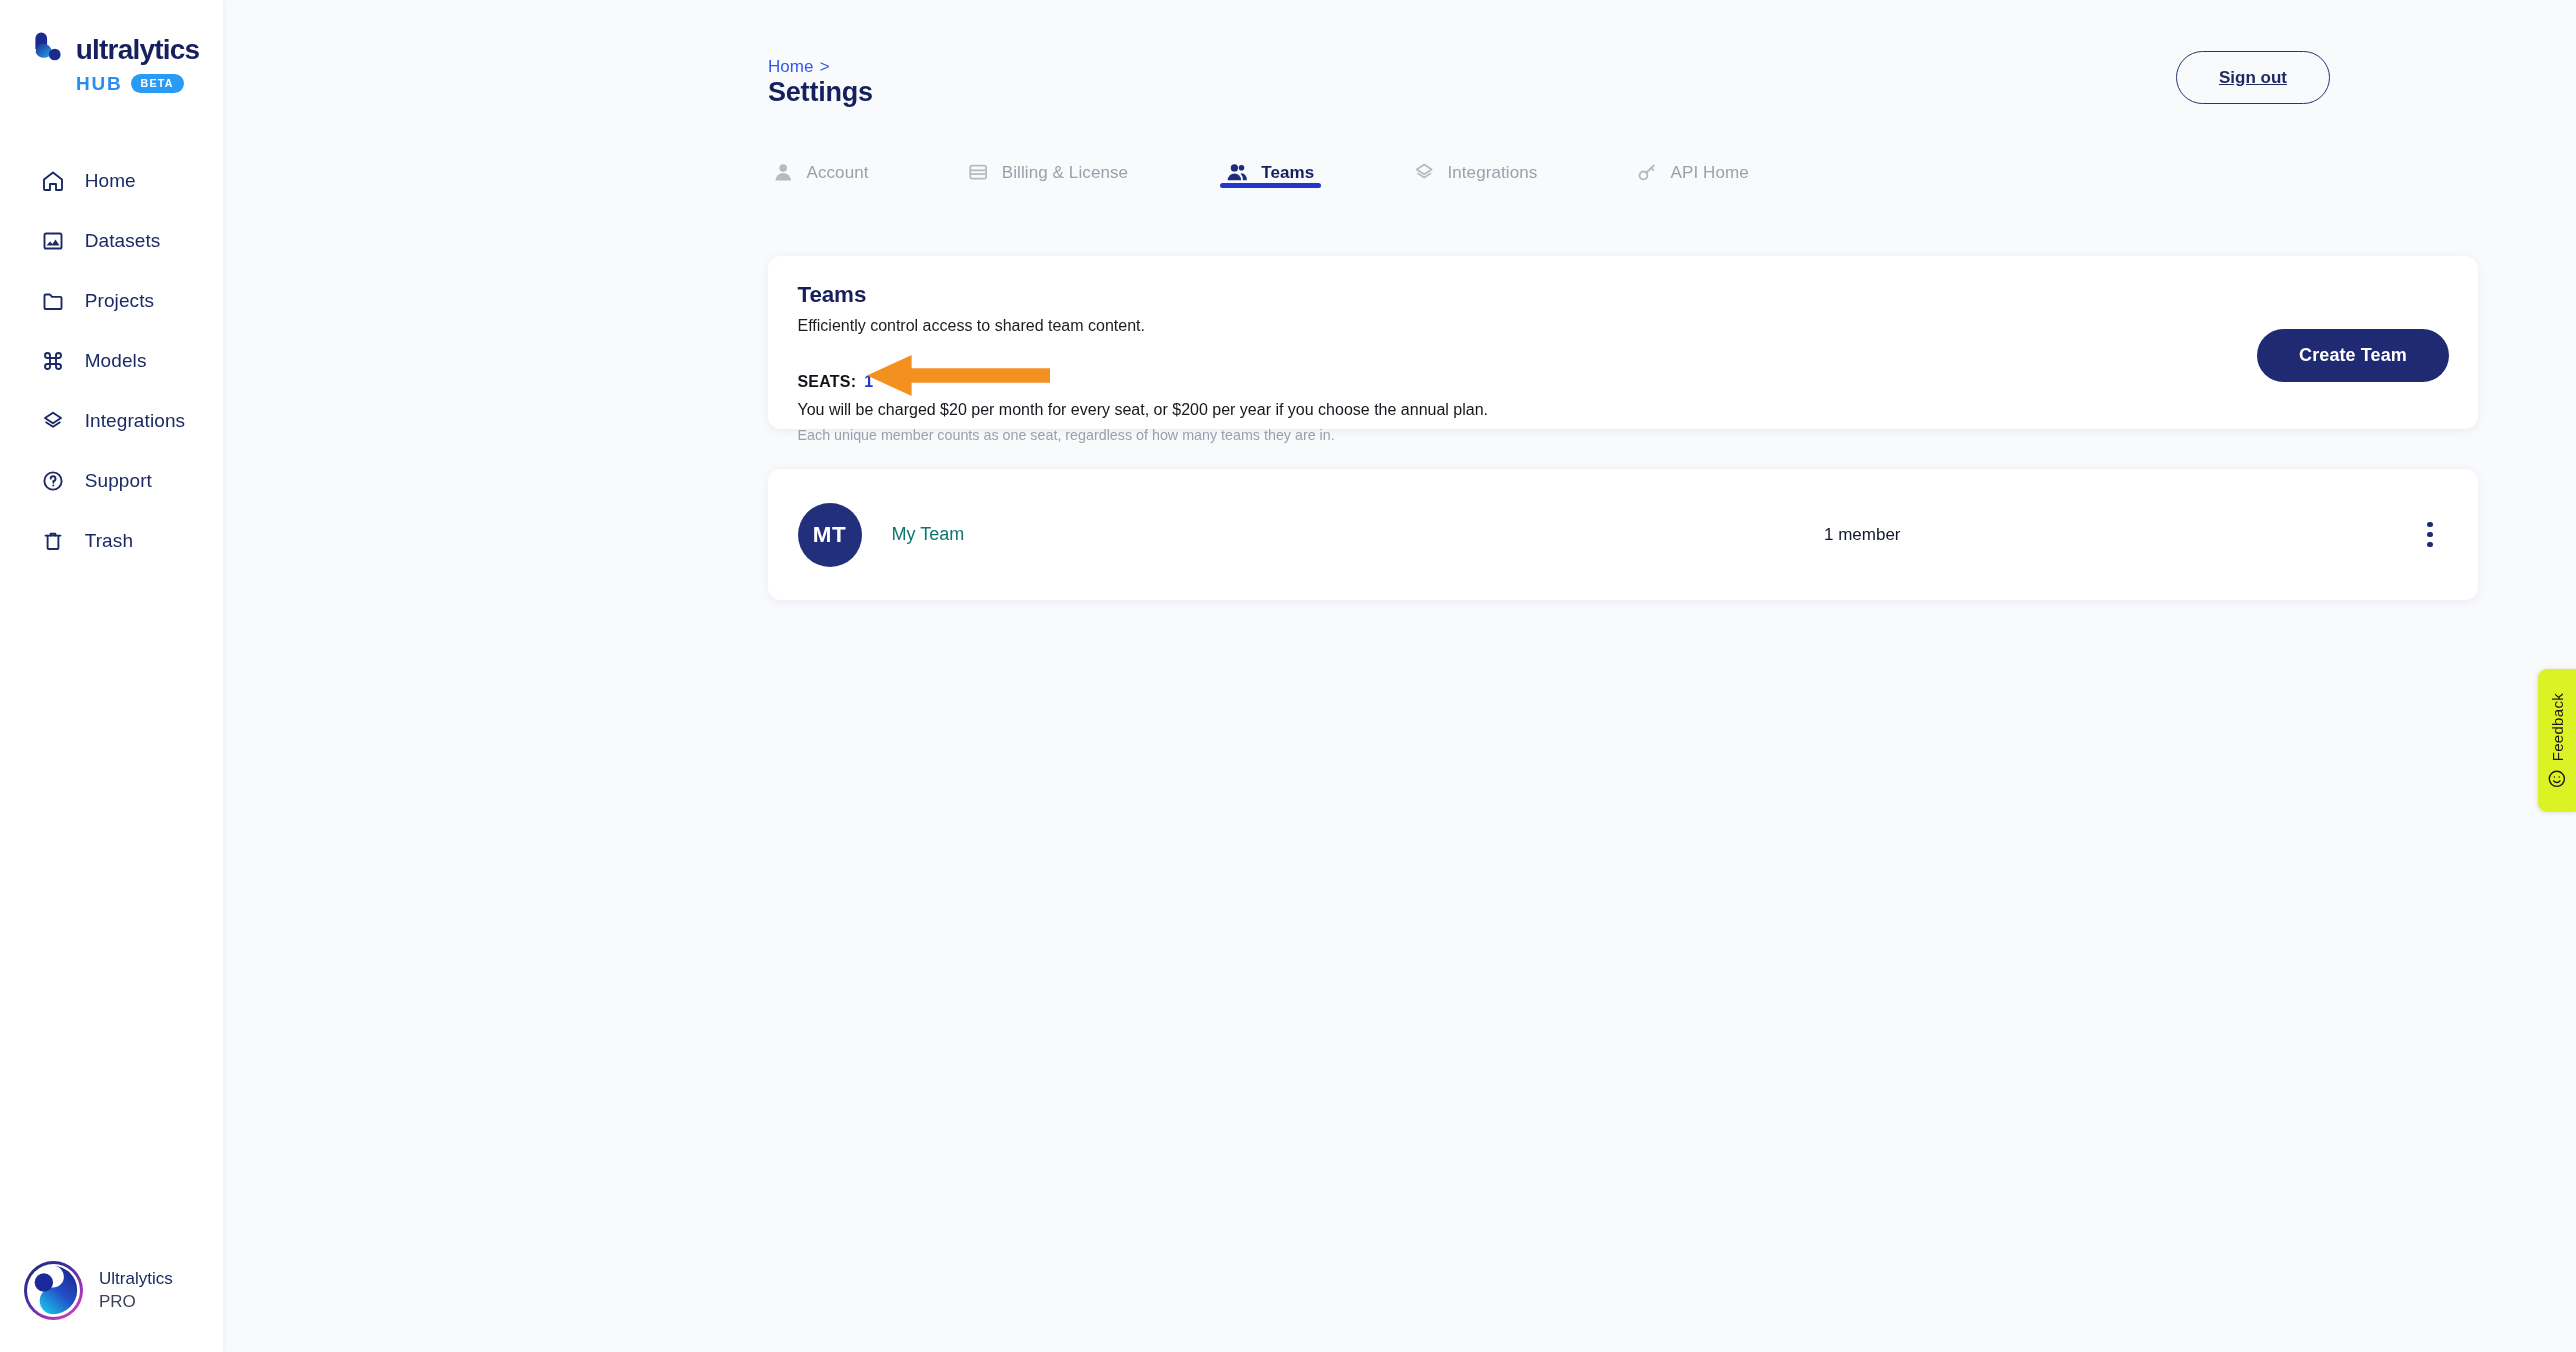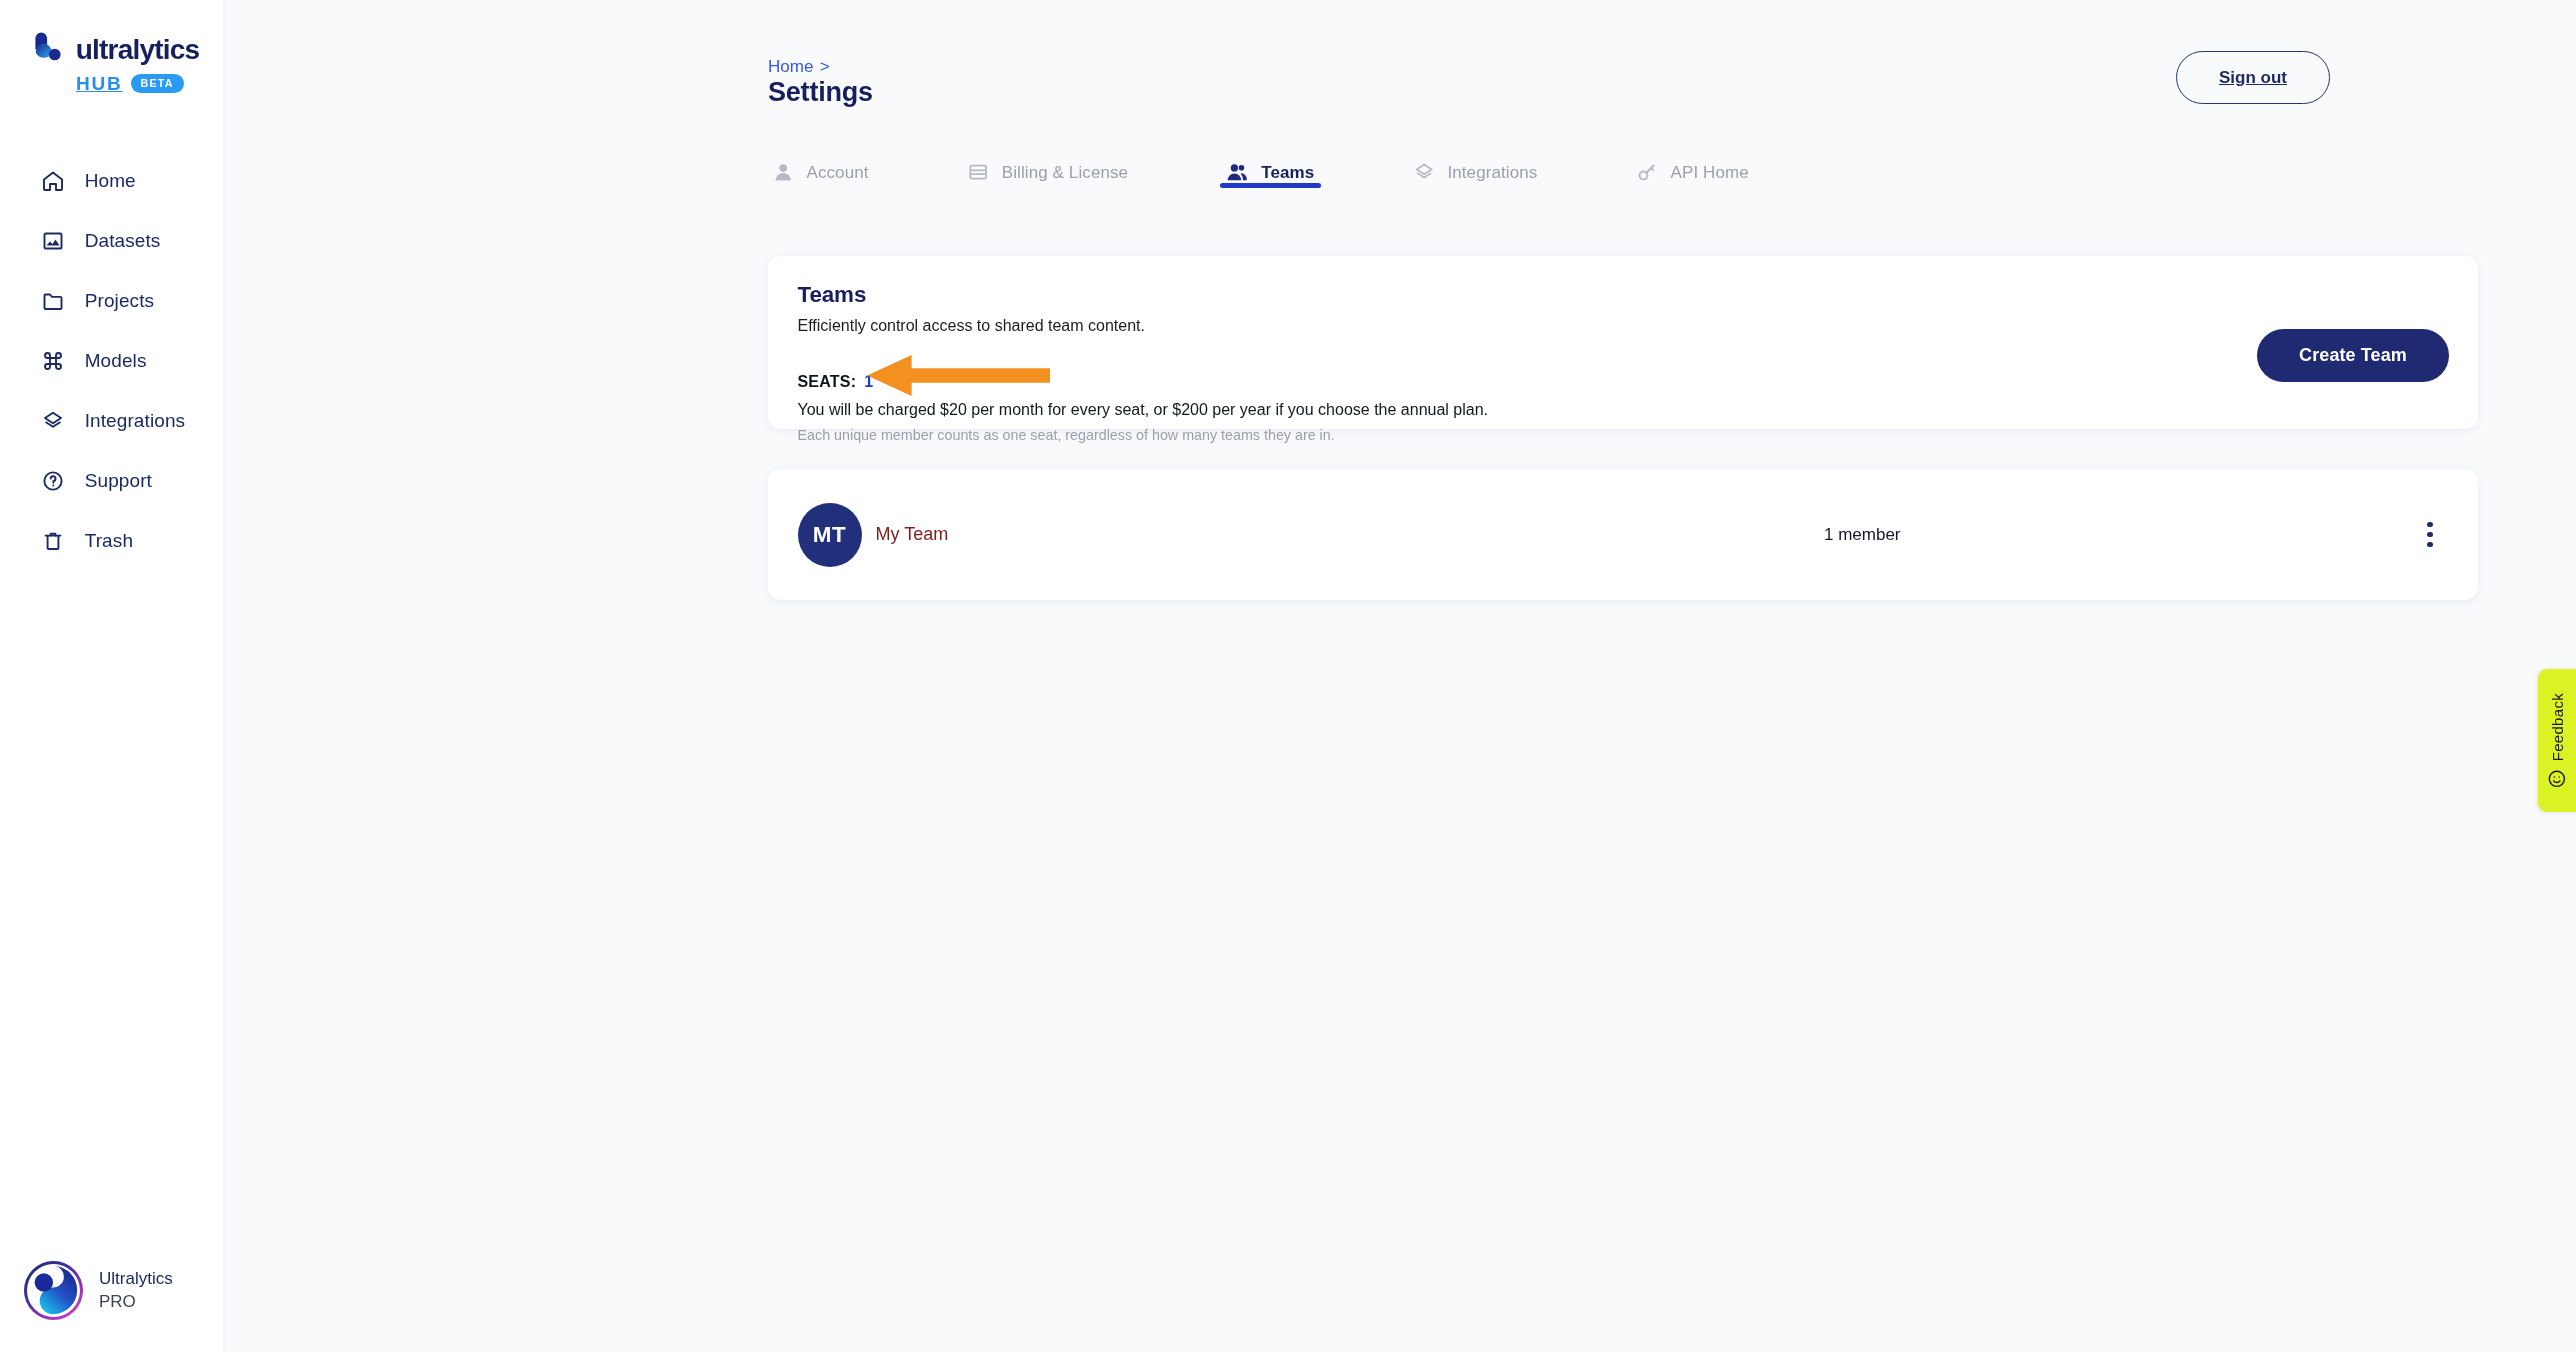--- a/index.html
+++ b/index.html
@@ -21,21 +21,21 @@
     z-index: 5;
   }
   .brand { padding: 32px 0 0 30px; }
   .brand-row { display: flex; align-items: center; gap: 9.8px; }
   .brand-mark { width: 36px; height: 36px; flex: 0 0 36px; }
   .brand-word {
     font-size: 28px; font-weight: 700; letter-spacing: -0.8px;
     color: #16205e;
   }
   .brand-sub { display: flex; align-items: center; gap: 8px; margin: 4.5px 0 0 46px; }
-  .brand-hub { font-size: 19px; font-weight: 700; letter-spacing: 1.8px; color: #2a8ef0; text-decoration: underline; }
+  .brand-hub { font-size: 19px; font-weight: 700; letter-spacing: 1.8px; color: #2a8ef0; }
   .brand-beta {
     background: #2a9bf5; color: #ffffff; font-size: 10.7px; font-weight: 700;
     letter-spacing: 1.3px; padding: 2.7px 9.8px 3.6px; border-radius: 18px;
   }
 
   .nav { margin-top: 56px; }
   .nav-item {
     display: flex; align-items: center; gap: 19.7px;
     height: 60px; padding-left: 41px; cursor: pointer;
   }
@@ -131,21 +131,21 @@
   }
 
   
   .trow { position: relative; height: 100%; display: flex; align-items: center; padding: 0 29.5px 0 29.5px; }
   .t-avatar {
     width: 64px; height: 64px; flex: 0 0 64px; border-radius: 50%;
     background: #22307c; color: #ffffff;
     display: flex; align-items: center; justify-content: center;
     font-size: 22.4px; font-weight: 700; letter-spacing: 0.5px;
   }
-  .t-name { margin-left: 14px; font-size: 18px; color: #7f1d1d; }
+  .t-name { margin-left: 30px; font-size: 18px; color: #0f766e; }
   .t-members { position: absolute; left: 1056px; font-size: 17px; color: #13192a; }
   .t-kebab {
     position: absolute; right: 33px; width: 30px; height: 30px; cursor: pointer;
     display: flex; flex-direction: column; align-items: center; justify-content: center; gap: 4.5px;
   }
   .t-kebab i { width: 5.4px; height: 5.4px; border-radius: 50%; background: #1f2a6e; display: block; }
 
   
   .arrow-anno { position: absolute; left: 644px; top: 354px; width: 183px; height: 43px; pointer-events: none; }
 

